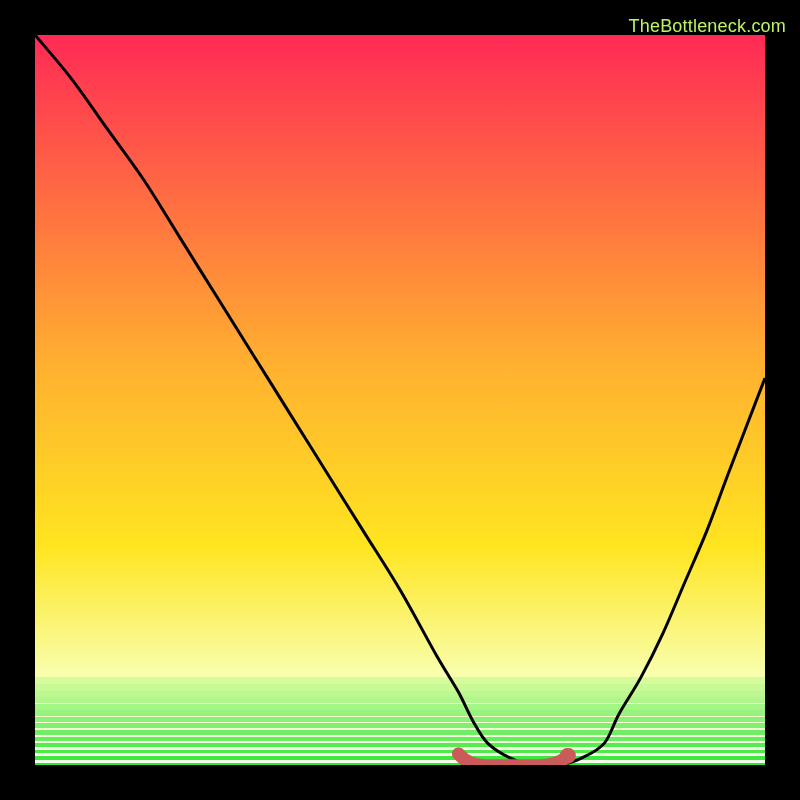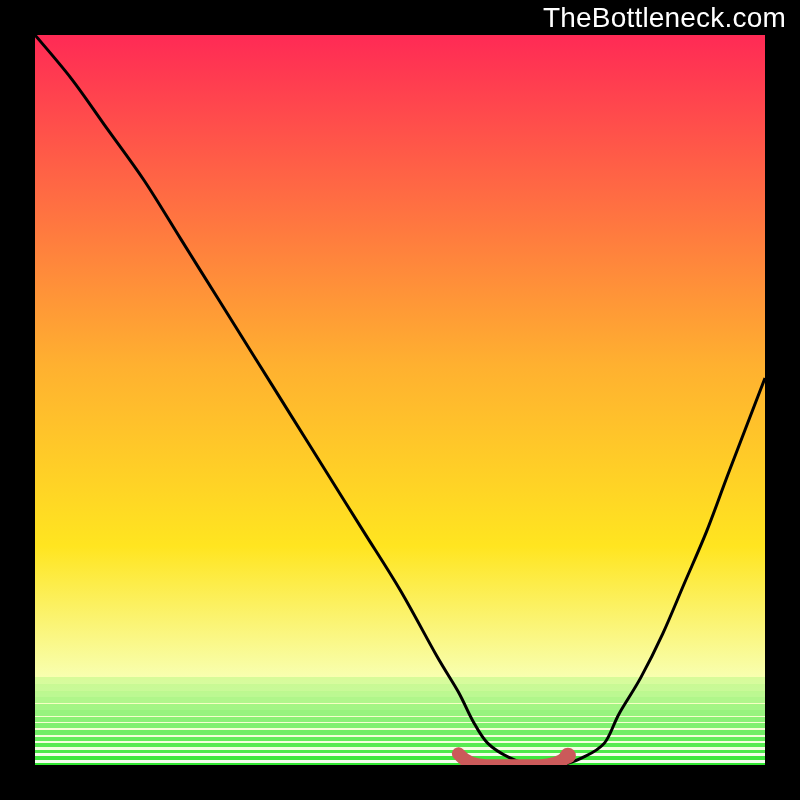--- a/index.html
+++ b/index.html
@@ -13,24 +13,24 @@
   }
   .frame {
     position: absolute;
     top: 0;
     left: 0;
     width: 800px;
     height: 800px;
   }
   .watermark {
     position: absolute;
-    top: 2px;
+    top: 16px;
     right: 14px;
-    color: #ffffff;
-    font-size: 28px;
+    color: #bef264;
+    font-size: 18px;
     font-weight: 500;
     letter-spacing: 0.2px;
     z-index: 30;
     user-select: none;
   }
   .plot-area {
     position: absolute;
     top: 35px;
     left: 35px;
     width: 730px;

